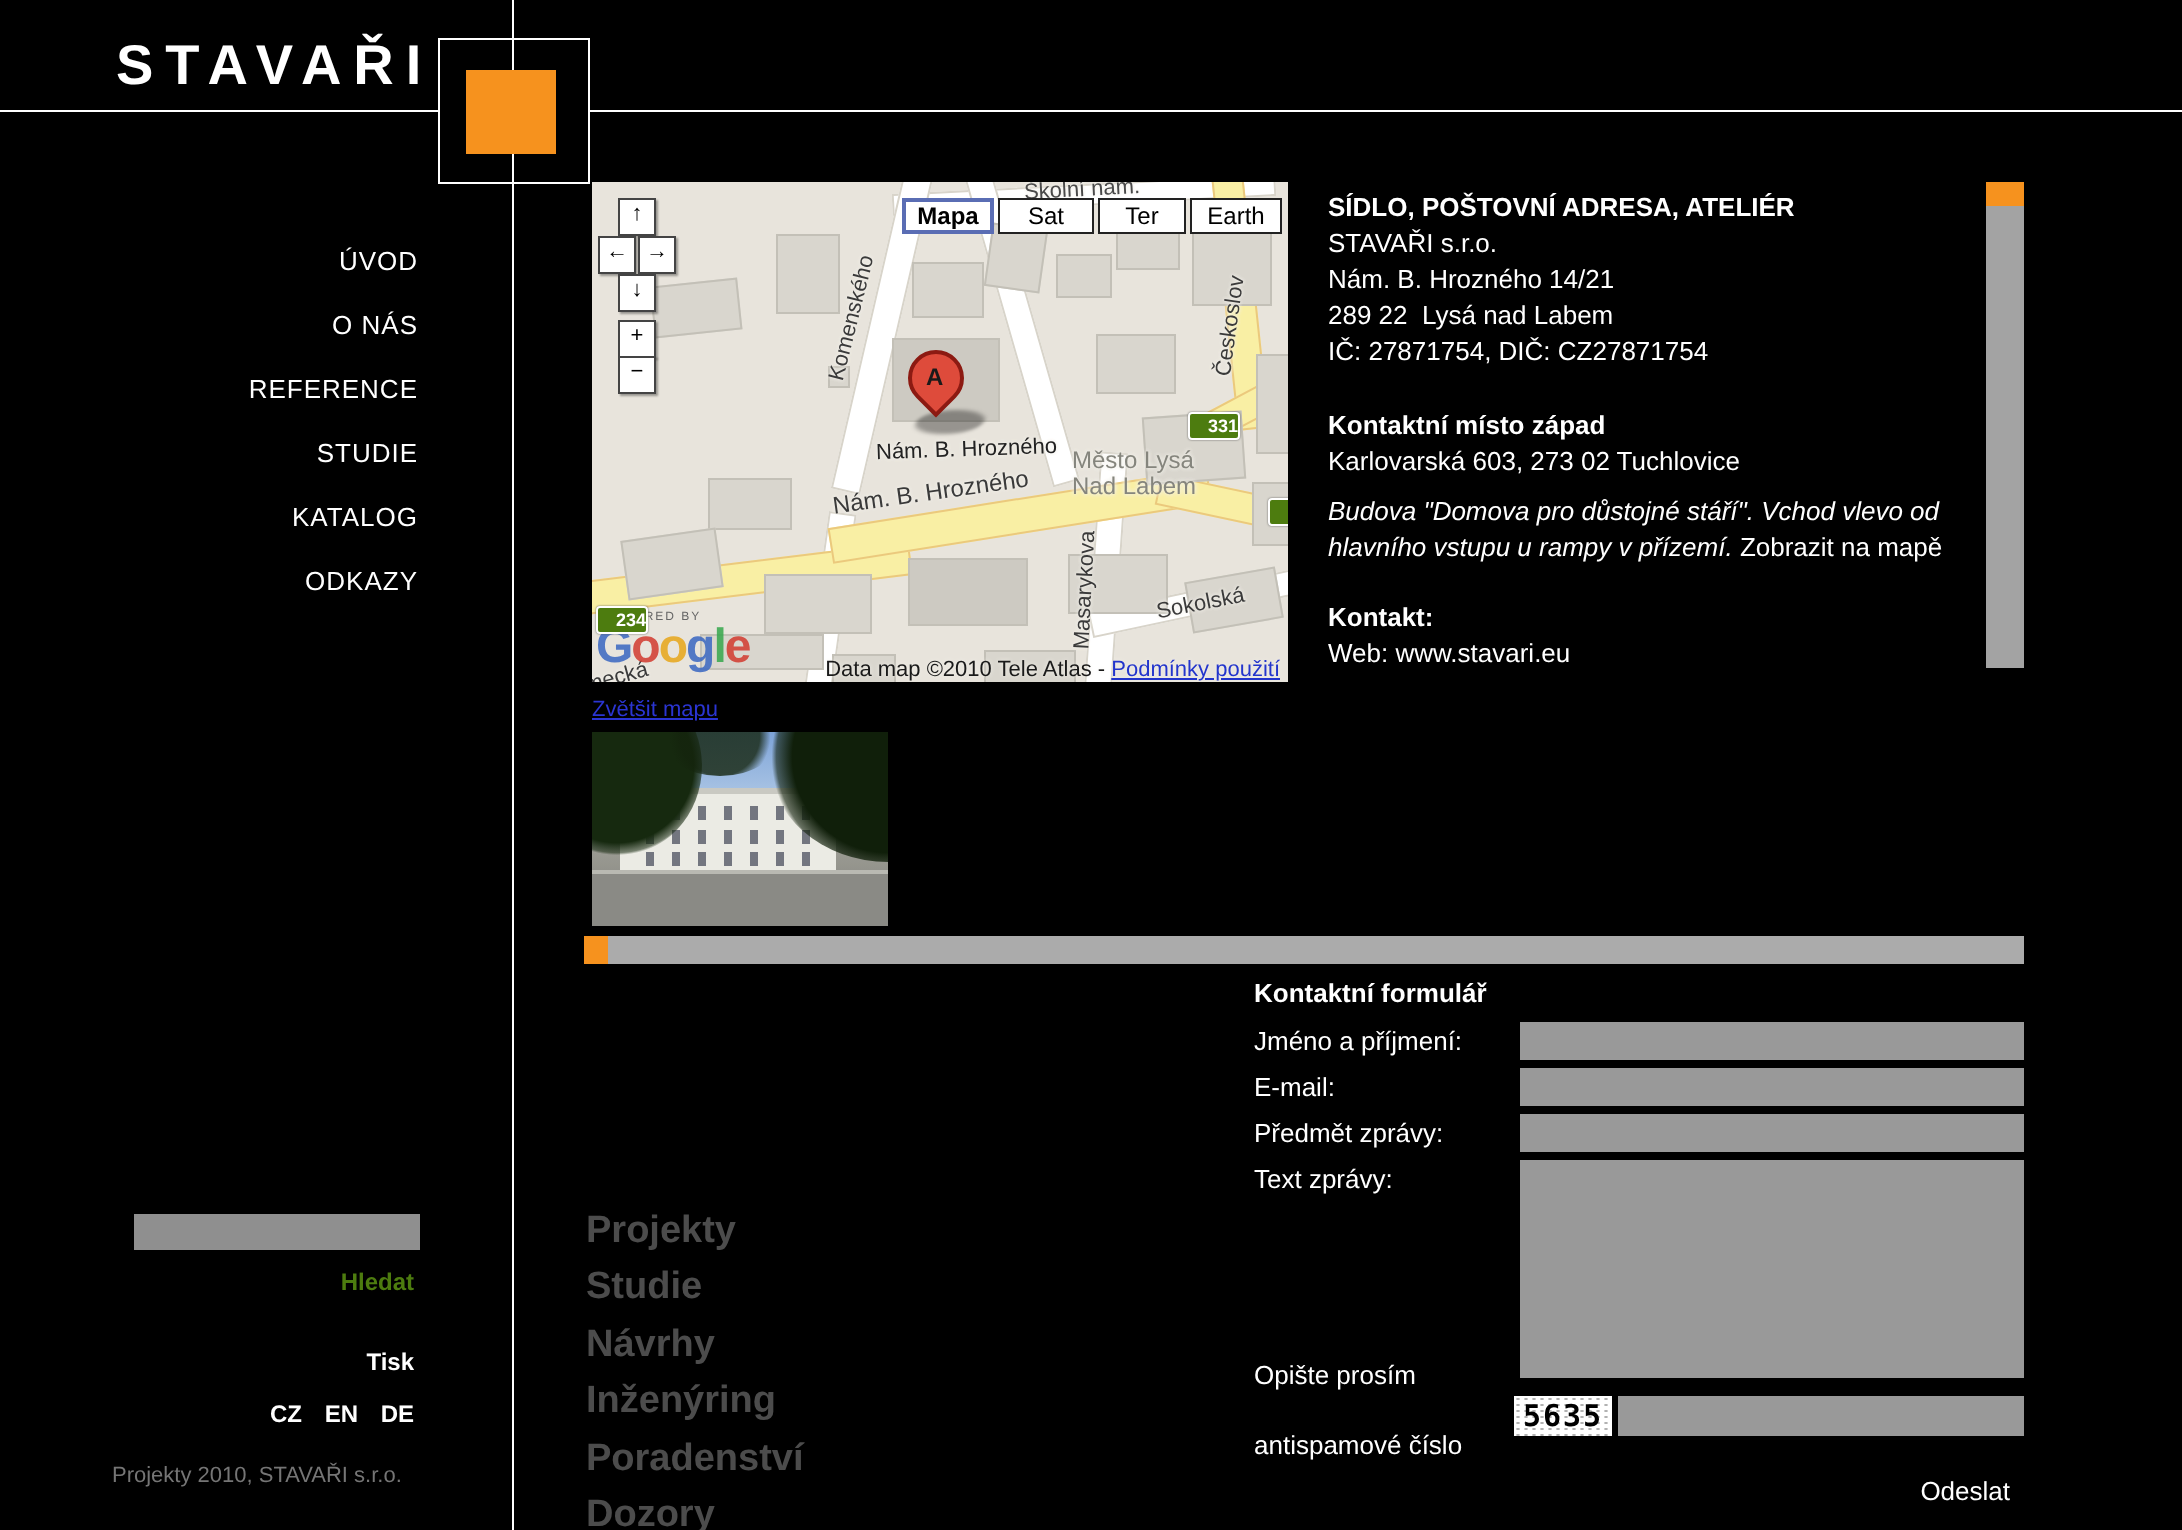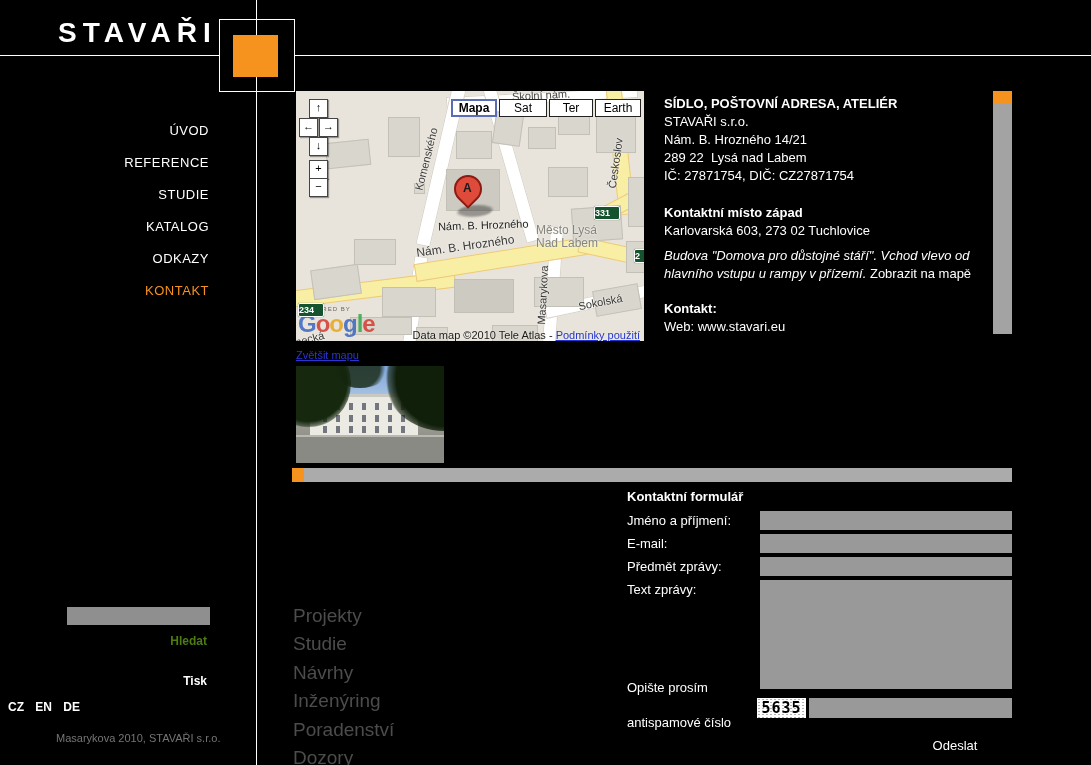--- a/index.html
+++ b/index.html
@@ -23,22 +23,22 @@
   
   .map{position:absolute;left:296px;top:91px;width:348px;height:250px;background:#E8E4DC;
        overflow:hidden;z-index:2;cursor:grab;}
   .road-w{position:absolute;background:#fff;border:1px solid #d8d4ca;}
   .road-y{position:absolute;background:#F9EFA4;border:1px solid #EBC97D;}
   .b{position:absolute;background:#D9D6CE;border:1px solid #c3c0b7;}
   .b.dk{background:#CDCAC2;}
   .ml{position:absolute;color:#3a3a3a;font-size:11px;white-space:nowrap;
       text-shadow:0 0 2px #f2f0ea,0 0 2px #f2f0ea;}
   .city{color:#85857d;font-size:12px;line-height:13px;}
-  .shield{position:absolute;background:#14532d;color:#fff;font-size:9px;font-weight:bold;
-          text-align:left;border:1px solid #fff;border-radius:2px;width:24px;height:12px;
+  .shield{position:absolute;background:#4d7c0f;color:#fff;font-size:9px;font-weight:bold;
+          text-align:right;border:1px solid #fff;border-radius:2px;width:24px;height:12px;
           line-height:12px;box-shadow:0 0 1px #555;}
   .pan{position:absolute;width:17px;height:17px;background:#fff;border:1px solid #444;
        color:#000;font-size:11px;line-height:15px;text-align:center;cursor:pointer;
        box-shadow:1px 1px 1px rgba(0,0,0,.35);}
   .mtb{position:absolute;left:155px;top:8px;display:flex;}
   .mtb div{background:#fff;border:1px solid #222;height:16px;line-height:16px;font-size:12px;
            text-align:center;color:#000;margin-right:2px;cursor:pointer;}
   .mtb .sel{font-weight:bold;border:2px solid #5a6db4;height:14px;line-height:14px;}
   .pin-shadow{position:absolute;left:162px;top:114px;width:34px;height:12px;border-radius:50%;
               background:rgba(0,0,0,.35);transform:skewX(-30deg);filter:blur(1px);}
@@ -92,57 +92,57 @@
   .f-input{position:absolute;left:760px;width:252px;height:19px;background:#999;border:none;
            z-index:2;font-size:13px;padding:0 4px;box-sizing:border-box;}
   .f-area{position:absolute;left:760px;top:580px;width:252px;height:109px;background:#999;border:none;
           resize:none;z-index:2;font-size:13px;padding:2px 4px;box-sizing:border-box;}
   .captcha{position:absolute;left:757px;top:698px;width:49px;height:20px;background:#fff;
            color:#000;font-family:"DejaVu Sans Mono",monospace;font-weight:bold;font-size:15px;
            text-align:center;line-height:20px;letter-spacing:1px;z-index:2;
            background-image:radial-gradient(rgba(0,0,0,.3) .7px,transparent 1px);background-size:4px 3px;}
   .captcha-input{position:absolute;left:809px;top:698px;width:203px;height:20px;background:#999;
                  border:none;z-index:2;font-size:13px;padding:0 4px;box-sizing:border-box;}
-  .submit{position:absolute;left:905px;top:738px;width:100px;text-align:center;color:#fff;
+  .submit{position:absolute;left:905px;top:738px;width:100px;text-align:right;color:#fff;
           font-size:13px;cursor:pointer;z-index:2;}
 
   
   .wm{position:absolute;left:293px;top:602px;margin:0;padding:0;list-style:none;z-index:1;}
-  .wm li{font-size:19px;font-weight:normal;color:#4C4C4C;height:28.4px;line-height:28.4px;}
+  .wm li{font-size:19px;font-weight:bold;color:#4C4C4C;height:28.4px;line-height:28.4px;}
 
   
   .search-input{position:absolute;left:67px;top:607px;width:143px;height:18px;background:#8F8F8F;
                 border:none;z-index:2;font-size:12px;padding:0 4px;box-sizing:border-box;}
   .hledat{position:absolute;left:0;top:634px;width:207px;text-align:right;color:#4d7c0f;font-size:12px;
           font-weight:bold;cursor:pointer;z-index:2;}
   .tisk{position:absolute;left:0;top:674px;width:207px;text-align:right;color:#fff;font-size:12px;
         font-weight:bold;cursor:pointer;z-index:2;}
-  .langs{position:absolute;left:0;top:700px;width:207px;text-align:left;color:#fff;font-size:12px;
+  .langs{position:absolute;left:0;top:700px;width:207px;text-align:right;color:#fff;font-size:12px;
          font-weight:bold;z-index:2;}
   .langs span{margin-left:8px;cursor:pointer;}
   .copyright{position:absolute;left:56px;top:732px;color:#757575;font-size:11px;z-index:2;}
 </style>
 </head>
 <body>
 
 <div class="page">
 
   <div class="hline"></div>
   <div class="vline"></div>
   <div class="logo-text">STAVAŘI</div>
   <div class="logo-box"></div>
   <div class="logo-orange"></div>
 
   <ul class="nav">
     <li>ÚVOD</li>
+    <li>O NÁS</li>
     <li>REFERENCE</li>
     <li>STUDIE</li>
     <li>KATALOG</li>
     <li>ODKAZY</li>
-    <li class="active">KONTAKT</li>
   </ul>
 
   <div class="map">
 
     <div class="road-w" style="left:150px;top:1px;width:190px;height:9px;transform:rotate(-3deg);"></div>
     <div class="road-w" style="left:138px;top:-10px;width:13px;height:165px;transform:rotate(13deg);"></div>
     <div class="road-w" style="left:208px;top:-8px;width:12px;height:160px;transform:rotate(-16deg);"></div>
     <div class="road-w" style="left:112px;top:165px;width:12px;height:90px;transform:rotate(8deg);"></div>
     <div class="road-w" style="left:250px;top:135px;width:12px;height:120px;transform:rotate(4deg);"></div>
     <div class="road-w" style="left:248px;top:203px;width:115px;height:11px;transform:rotate(-12deg);"></div>
@@ -277,15 +277,15 @@
   </ul>
 
   <input class="search-input" style="">
   <div class="hledat">Hledat</div>
   <div class="tisk">Tisk</div>
   <div class="langs">
     <span>CZ</span>
     <span>EN</span>
     <span>DE</span>
   </div>
-  <div class="copyright">Masarykova 2010, STAVAŘI s.r.o.</div>
+  <div class="copyright">Projekty 2010, STAVAŘI s.r.o.</div>
 
 </div>
 
 </body></html>

